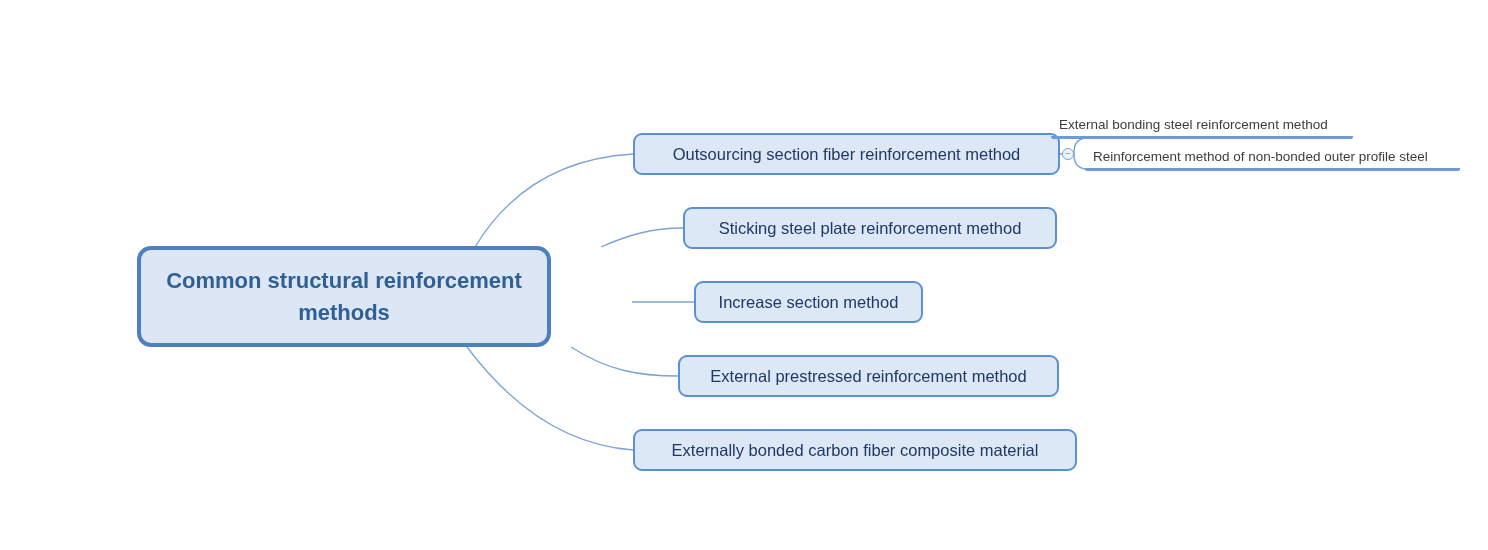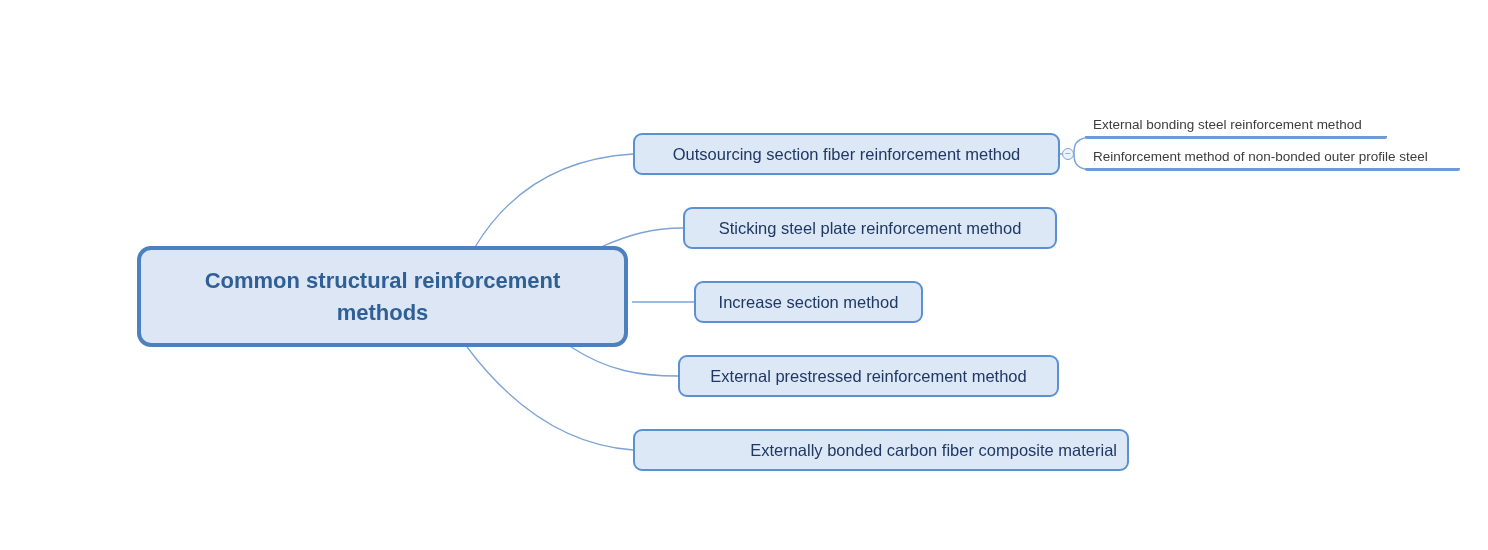--- a/index.html
+++ b/index.html
@@ -21,21 +21,21 @@
     position: absolute;
     box-sizing: border-box;
     display: flex;
     align-items: center;
     justify-content: center;
     z-index: 2;
     cursor: default;
   }
   .root-node {
     left: 137px; top: 246px;
-    width: 491px; height: 101px;
+    width: 414px; height: 101px;
     background: #dce6f4;
     border: 4px solid #4d80bf;
     border-radius: 14px;
     color: #2e5f95;
     font-size: 22px;
     font-weight: bold;
     text-align: center;
     line-height: 1.45;
     padding: 0 24px;
   }
@@ -46,34 +46,34 @@
     border-radius: 9px;
     color: #1f3864;
     font-size: 16.5px;
     white-space: nowrap;
     padding: 0 10px;
   }
   .branch-1 { left: 633px; top: 133px; width: 427px; }
   .branch-2 { left: 683px; top: 207px; width: 374px; text-align: center; }
   .branch-3 { left: 694px; top: 281px; width: 229px; }
   .branch-4 { left: 678px; top: 355px; width: 381px; }
-  .branch-5 { left: 633px; top: 429px; width: 496px; justify-content: flex-end; }
+  .branch-5 { left: 633px; top: 429px; width: 444px; }
   .leaf-node {
     position: absolute;
     box-sizing: border-box;
     z-index: 2;
     color: #3d3d3d;
     font-size: 13.5px;
     line-height: 18px;
     white-space: nowrap;
     padding: 0 0 2px 8px;
     border-bottom: 3px solid #6f9ad8;
     border-radius: 0 0 2px 2px;
   }
-  .leaf-1 { left: 1085px; top: 116px; width: 302px; }
+  .leaf-1 { left: 1051px; top: 116px; width: 302px; }
   .leaf-2 { left: 1085px; top: 148px; width: 375px; }
   .collapse-toggle {
     position: absolute;
     left: 1062px; top: 148px;
     width: 12px; height: 12px;
     box-sizing: border-box;
     border: 1px solid #7ca3d6;
     border-radius: 50%;
     background: #eef4fb;
     color: #6f9ad8;

